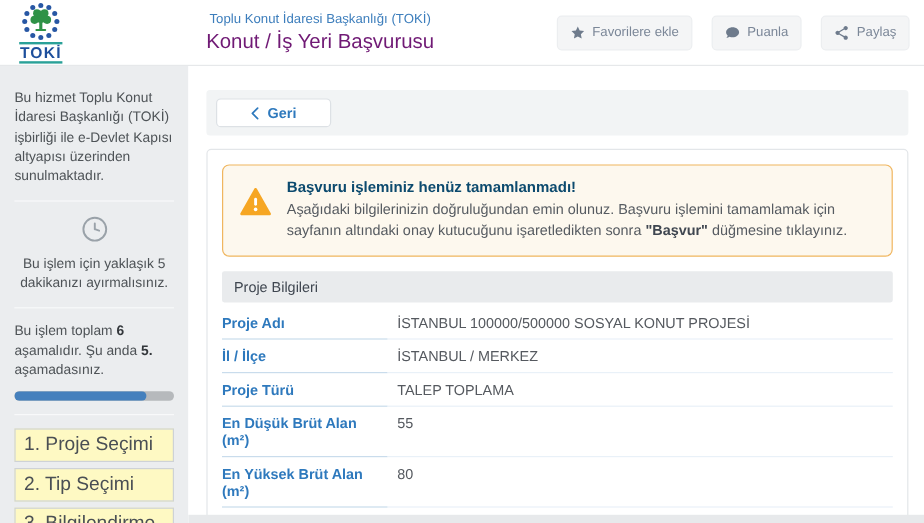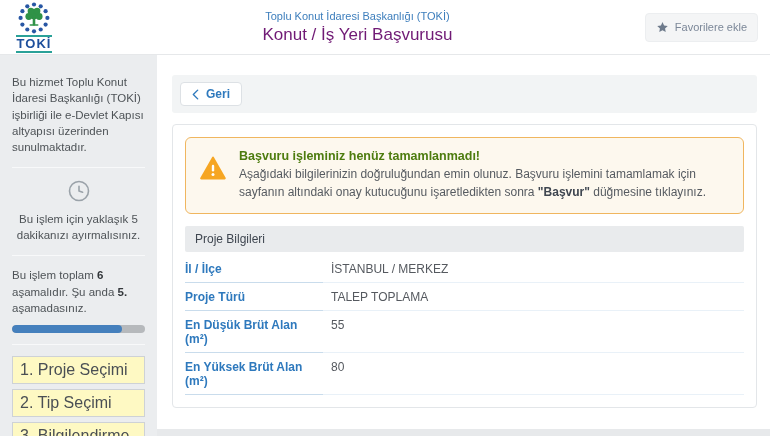--- a/index.html
+++ b/index.html
@@ -39,31 +39,31 @@
   .progress-track { height:8px; background:#b6b9bc; border-radius:4px; overflow:hidden; }
   .progress-fill { height:100%; width:83%; background:#4580bd; border-radius:4px; }
   .steps { margin-top:2px; }
   .step { background:#fef9c3; border:1px solid #ced2d6; border-radius:0;
           padding:4px 7px; font-size:16px; color:#4a4f54; margin-bottom:5px; min-height:22px; }
 
   
   .main { flex:1; background:#fff; padding:20px 13px 0 15px; position:relative; }
   .back-bar { background:#f2f4f5; border-radius:3px; padding:7px 8px; }
   .back-btn { display:inline-flex; align-items:center; gap:7px; background:#fff;
-              border:1px solid #dde1e5; border-radius:4px; padding:4px 11px;
+              border:1px solid #dde1e5; border-radius:4px; padding:4px 28px;
               font-size:12px; font-weight:bold; color:#2e79bd; cursor:pointer; }
   .back-btn svg { width:7px; height:11px; stroke:#2e79bd; fill:none; stroke-width:1.6; }
 
   .card { margin-top:11px; border:1px solid #e3e6e9; border-radius:4px; padding:12px; background:#fff; }
 
   .alert { display:flex; gap:13px; align-items:flex-start; border:1px solid #f0b65f;
            background:#fdf8ee; border-radius:6px; padding:11px 14px 12px; }
   .alert-icon { flex-shrink:0; margin-top:7px; }
   .alert-icon svg { width:26px; height:24px; }
-  .alert-title { font-size:12.5px; font-weight:bold; color:#4d7c0f; margin-bottom:2px; }
+  .alert-title { font-size:12.5px; font-weight:bold; color:#0c4a6e; margin-bottom:2px; }
   .alert-body { font-size:12px; color:#565b61; line-height:1.5; }
   .alert-body b { color:#3f4650; }
 
   .section-header { margin-top:12px; background:#e9ebed; padding:6px 10px;
                     font-size:12px; color:#3f4650; border-radius:2px; }
 
   .fields { margin-top:3px; }
   .field-row { display:flex; font-size:12px; }
   .field-label { width:138px; flex-shrink:0; color:#2e79bd; font-weight:bold;
                  padding:7px 0 6px; border-bottom:1px solid #c9dcec; }
@@ -107,20 +107,32 @@
     <div class="agency">Toplu Konut İdaresi Başkanlığı (TOKİ)</div>
     <div class="page-title">Konut / İş Yeri Başvurusu</div>
   </div>
   <div class="header-actions">
     <div class="hbtn">
       <svg viewBox="0 0 24 24">
         <path d="M12 2l2.9 6.2 6.8.9-5 4.7 1.3 6.7L12 17.2 6 20.5l1.3-6.7-5-4.7 6.8-.9z"></path>
       </svg>
       <span>Favorilere ekle</span>
     </div>
+    <div class="hbtn">
+      <svg viewBox="0 0 24 24">
+        <path d="M12 3C6.5 3 2 6.5 2 10.8c0 1.9.9 3.7 2.4 5-.2 1.4-.9 2.7-2 3.7 1.8 0 3.5-.7 4.9-1.7 1.4.5 3 .8 4.7.8 5.5 0 10-3.5 10-7.8S17.5 3 12 3z"></path>
+      </svg>
+      <span>Puanla</span>
+    </div>
+    <div class="hbtn">
+      <svg viewBox="0 0 24 24">
+        <path d="M18 15.9c-.8 0-1.6.3-2.2.9l-7.1-4.2c.1-.3.1-.5.1-.8s0-.5-.1-.8l7.1-4.2c.6.6 1.4.9 2.2.9 1.8 0 3.3-1.5 3.3-3.3S19.8 1.1 18 1.1s-3.3 1.5-3.3 3.3c0 .3 0 .5.1.8L7.7 9.4c-.6-.6-1.4-.9-2.2-.9-1.8 0-3.3 1.5-3.3 3.3s1.5 3.3 3.3 3.3c.8 0 1.6-.3 2.2-.9l7.1 4.2c-.1.3-.1.5-.1.8 0 1.8 1.5 3.3 3.3 3.3s3.3-1.5 3.3-3.3-1.5-3.3-3.3-3.3z"></path>
+      </svg>
+      <span>Paylaş</span>
+    </div>
   </div>
 </div>
 
 <div class="layout">
 
   <div class="sidebar">
     <div class="service-note">Bu hizmet Toplu Konut İdaresi Başkanlığı (TOKİ) işbirliği ile e-Devlet Kapısı altyapısı üzerinden sunulmaktadır.</div>
     <div class="sb-divider"></div>
     <div class="clock-wrap">
       <svg viewBox="0 0 24 24">
@@ -169,20 +181,24 @@
           <div class="alert-body">
             <span>Aşağıdaki bilgilerinizin doğruluğundan emin olunuz. Başvuru işlemini tamamlamak için sayfanın altındaki onay kutucuğunu işaretledikten sonra </span><b>"Başvur"</b><span> düğmesine tıklayınız.</span>
           </div>
         </div>
       </div>
 
       <div class="section-header">Proje Bilgileri</div>
 
       <div class="fields">
         <div class="field-row">
+          <div class="field-label">Proje Adı</div>
+          <div class="field-value">İSTANBUL 100000/500000 SOSYAL KONUT PROJESİ</div>
+        </div>
+        <div class="field-row">
           <div class="field-label">İl / İlçe</div>
           <div class="field-value">İSTANBUL / MERKEZ</div>
         </div>
         <div class="field-row">
           <div class="field-label">Proje Türü</div>
           <div class="field-value">TALEP TOPLAMA</div>
         </div>
         <div class="field-row">
           <div class="field-label">En Düşük Brüt Alan (m²)</div>
           <div class="field-value">55</div>

